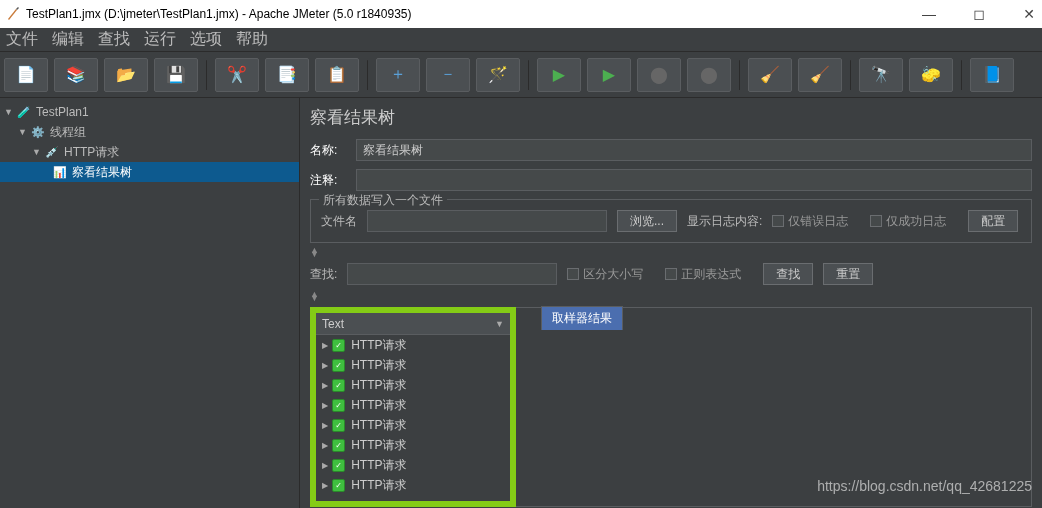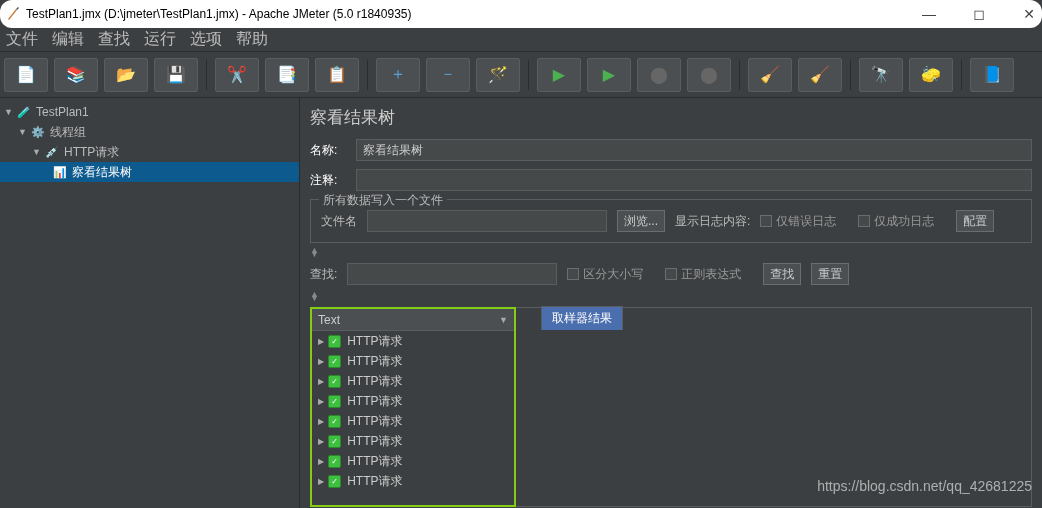--- a/index.html
+++ b/index.html
@@ -1,19 +1,19 @@
 <!DOCTYPE html>
 <html><head>
 <meta charset="utf-8">
 <style>
 * { margin:0; padding:0; box-sizing:border-box; font-family:"Microsoft YaHei",Arial,sans-serif; }
 body { background:#3c3f41; width:1042px; height:508px; overflow:hidden; position:relative; }
 
 
-.titlebar { background:#fff; height:28px; display:flex; align-items:center; padding:0 6px; font-size:12px; color:#000; position:relative;border-radius:12px; }
+.titlebar { background:#fff; height:28px; display:flex; align-items:center; padding:0 6px; font-size:12px; color:#000; position:relative; }
 .titlebar .feather { width:14px; height:14px; margin-right:6px; display:inline-block; }
 .titlebar .winbtns { position:absolute; right:4px; top:0; display:flex; align-items:center; height:28px; gap:32px; color:#444; font-size:14px; }
 .winbtn { width:18px; text-align:center; }
 
 
 .menubar { background:#3c3f41; height:24px; display:flex; align-items:center; padding:0 6px; border-bottom:1px solid #2b2b2b; }
 .menubar span { color:#bbb; font-size:16px; margin-right:14px; }
 
 
 .toolbar { background:#3c3f41; height:46px; display:flex; align-items:center; padding:0 4px; border-bottom:1px solid #2b2b2b; gap:6px; }
@@ -31,32 +31,32 @@
 
 
 .rpanel { flex:1; background:#3c3f41; padding:8px 10px; color:#bbb; font-size:12px; overflow:hidden; }
 .rtitle { font-size:17px; color:#ccc; margin-bottom:10px; }
 .frow { display:flex; align-items:center; margin-bottom:8px; }
 .frow label { width:46px; color:#ffffff; }
 .finput { flex:1; background:#45494a; border:1px solid #5a5d60; height:22px; color:#ccc; padding:0 6px; font-size:12px; }
 
 .fieldset { border:1px solid #5a5d60; padding:10px; margin-top:6px; position:relative; }
 .fieldset .legend { position:absolute; top:-8px; left:8px; background:#3c3f41; padding:0 4px; color:#bbb; font-size:12px; }
-.btn { background:#4b4f52; border:1px solid #6a6d70; color:#ccc; height:22px; padding:0 6px; font-size:12px; display:inline-flex; align-items:center; }
+.btn { background:#4b4f52; border:1px solid #6a6d70; color:#ccc; height:22px; padding:0 12px; font-size:12px; display:inline-flex; align-items:center; }
 .chk { display:inline-flex; align-items:center; margin-right:12px; color:#999; }
 .chk .box { width:12px; height:12px; background:#45494a; border:1px solid #6a6d70; margin-right:4px; }
 
 .divbar { height:10px; display:flex; align-items:center; margin:4px 0 6px; }
 .updown { font-size:9px; color:#888; line-height:4px; }
 
 .searchrow { display:flex; align-items:center; gap:10px; margin-bottom:6px; }
 
 
 .results { display:flex; margin-top:4px; height:200px; }
-.reslist { width:206px; border:2px solid #84cc16; background:#3c3f41; }
+.reslist { width:206px; border:6px solid #84cc16; background:#3c3f41; }
 .reshdr { background:#4b4f52; height:22px; display:flex; align-items:center; justify-content:space-between; padding:0 6px; border-bottom:1px solid #5a5d60; color:#ccc; font-size:12px; }
 .reshdr .dd { font-size:9px; color:#aaa; }
 .resitems { overflow-y:auto; height:176px; }
 .resitem { display:flex; align-items:center; height:20px; padding-left:6px; color:#ccc; font-size:12px; }
 .resitem .arr { font-size:8px; color:#aaa; margin-right:4px; }
 .shield { width:13px; height:13px; background:#3fbf3f; border-radius:2px; margin-right:6px; display:inline-flex; align-items:center; justify-content:center; color:#fff; font-size:8px; border:1px solid #2a8a2a; }
 
 .resdetail { flex:1; border:1px solid #5a5d60; border-left:none; }
 .tabs { background:#3c3f41; height:22px; display:flex; align-items:flex-end;padding-left:25px; }
 .tab { background:#4b6eaf; color:#fff; font-size:12px; padding:3px 10px; border:1px solid #5a5d60; border-bottom:none; }

